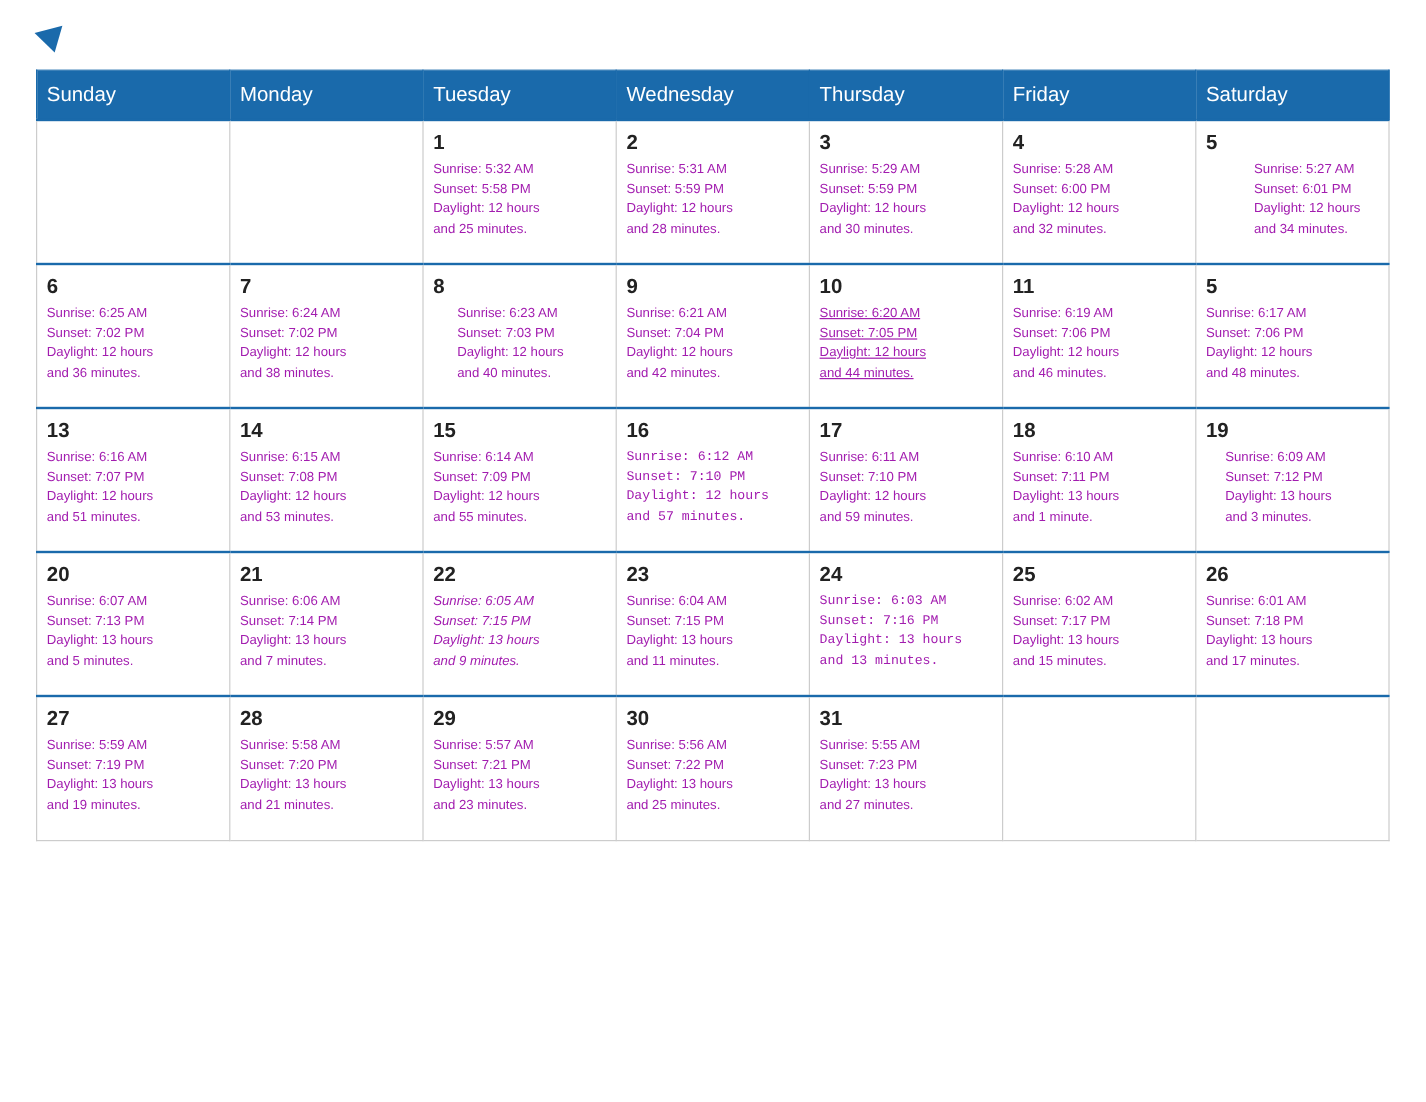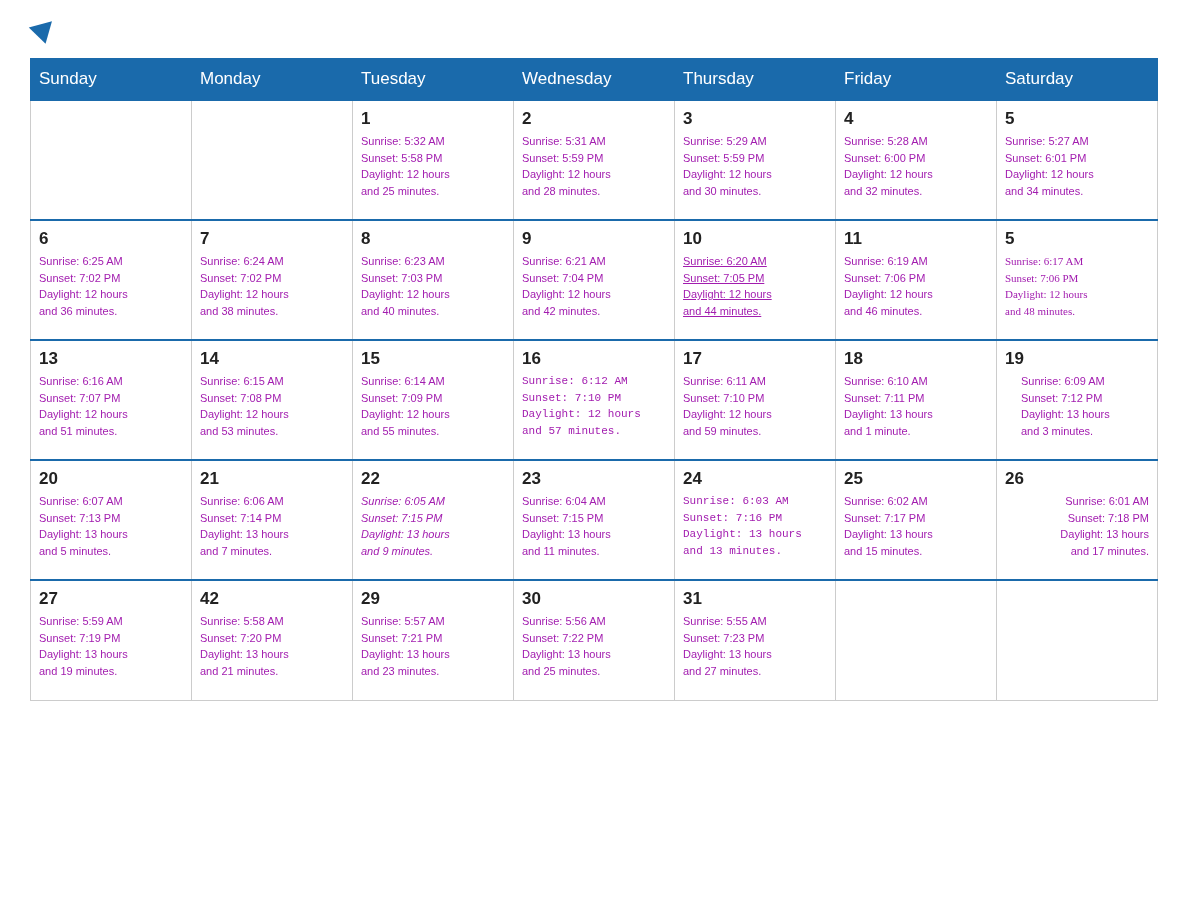--- a/index.html
+++ b/index.html
@@ -156,21 +156,21 @@
         </td>
         <td>
           <span class="day-number">4</span>
           <div class="day-info" style="white-space: pre-line;">Sunrise: 5:28 AM
 Sunset: 6:00 PM
 Daylight: 12 hours
 and 32 minutes.</div>
         </td>
         <td>
           <span class="day-number">5</span>
-          <div class="day-info" style="white-space: pre-line;">Sunrise: 5:27 AM
+          <div class="day-info" style="white-space: pre-line; margin-left: 40px;">Sunrise: 5:27 AM
 Sunset: 6:01 PM
 Daylight: 12 hours
 and 34 minutes.</div>
         </td>
       </tr>
       <tr class="week-row">
         <td>
           <span class="day-number">6</span>
           <div class="day-info" style="white-space: pre-line;">Sunrise: 6:25 AM
 Sunset: 7:02 PM
@@ -179,21 +179,21 @@
         </td>
         <td>
           <span class="day-number">7</span>
           <div class="day-info" style="white-space: pre-line;">Sunrise: 6:24 AM
 Sunset: 7:02 PM
 Daylight: 12 hours
 and 38 minutes.</div>
         </td>
         <td>
           <span class="day-number">8</span>
-          <div class="day-info" style="white-space: pre-line;">Sunrise: 6:23 AM
+          <div class="day-info" style="white-space: pre-line; margin-left: 20px;">Sunrise: 6:23 AM
 Sunset: 7:03 PM
 Daylight: 12 hours
 and 40 minutes.</div>
         </td>
         <td>
           <span class="day-number">9</span>
           <div class="day-info" style="white-space: pre-line;">Sunrise: 6:21 AM
 Sunset: 7:04 PM
 Daylight: 12 hours
 and 42 minutes.</div>
@@ -207,21 +207,21 @@
         </td>
         <td>
           <span class="day-number">11</span>
           <div class="day-info" style="white-space: pre-line;">Sunrise: 6:19 AM
 Sunset: 7:06 PM
 Daylight: 12 hours
 and 46 minutes.</div>
         </td>
         <td>
           <span class="day-number">5</span>
-          <div class="day-info" style="white-space: pre-line; font-family: Liberation Serif, serif;">Sunrise: 6:17 AM
+          <div class="day-info" style="white-space: pre-line;">Sunrise: 6:17 AM
 Sunset: 7:06 PM
 Daylight: 12 hours
 and 48 minutes.</div>
         </td>
       </tr>
       <tr class="week-row">
         <td>
           <span class="day-number">13</span>
           <div class="day-info" style="white-space: pre-line;">Sunrise: 6:16 AM
 Sunset: 7:07 PM
@@ -309,36 +309,36 @@
         </td>
         <td>
           <span class="day-number">25</span>
           <div class="day-info" style="white-space: pre-line;">Sunrise: 6:02 AM
 Sunset: 7:17 PM
 Daylight: 13 hours
 and 15 minutes.</div>
         </td>
         <td>
           <span class="day-number">26</span>
-          <div class="day-info" style="white-space: pre-line; text-align: right;">Sunrise: 6:01 AM
+          <div class="day-info" style="white-space: pre-line;">Sunrise: 6:01 AM
 Sunset: 7:18 PM
 Daylight: 13 hours
 and 17 minutes.</div>
         </td>
       </tr>
       <tr class="week-row">
         <td>
           <span class="day-number">27</span>
           <div class="day-info" style="white-space: pre-line;">Sunrise: 5:59 AM
 Sunset: 7:19 PM
 Daylight: 13 hours
 and 19 minutes.</div>
         </td>
         <td>
-          <span class="day-number">42</span>
+          <span class="day-number">28</span>
           <div class="day-info" style="white-space: pre-line;">Sunrise: 5:58 AM
 Sunset: 7:20 PM
 Daylight: 13 hours
 and 21 minutes.</div>
         </td>
         <td>
           <span class="day-number">29</span>
           <div class="day-info" style="white-space: pre-line;">Sunrise: 5:57 AM
 Sunset: 7:21 PM
 Daylight: 13 hours

